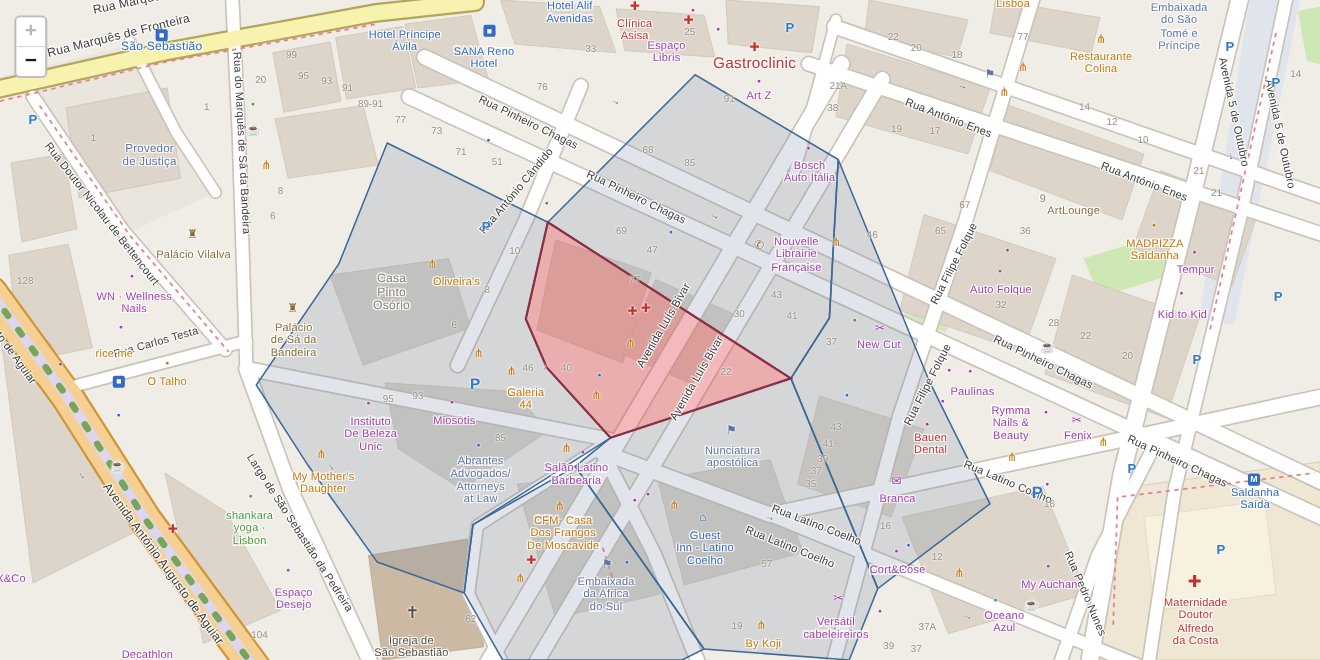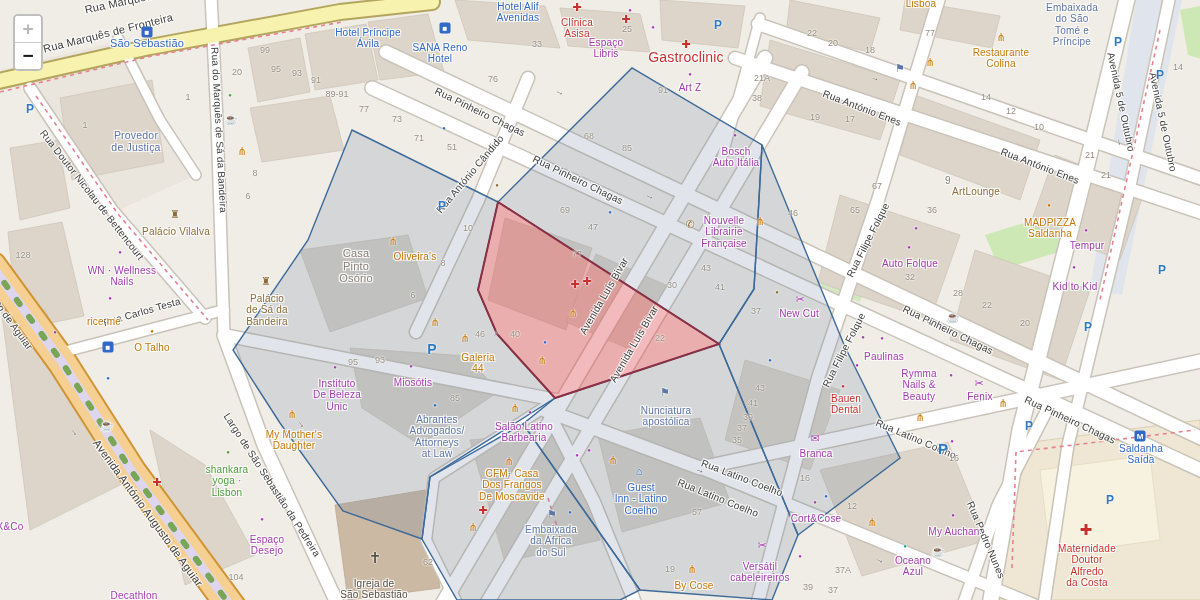--- a/index.html
+++ b/index.html
@@ -226,21 +226,21 @@
 Dos Frangos
 De Moscavide</div>
       <div class="mlabel" style="left: 551px; top: 541px; font-size: 10px; color: rgb(93, 118, 169); transform: translate(-50%, -50%) rotate(0deg);">Embaixada
 da África
 do Sul</div>
       <div class="mlabel" style="left: 666px; top: 416px; font-size: 10px; color: rgb(93, 118, 169); transform: translate(-50%, -50%) rotate(0deg);">Nunciatura
 apostólica</div>
       <div class="mlabel" style="left: 641px; top: 499px; font-size: 10px; color: rgb(48, 105, 200); transform: translate(-50%, -50%) rotate(0deg);">Guest
 Inn - Latino
 Coelho</div>
-      <div class="mlabel" style="left: 694px; top: 586px; font-size: 10px; color: rgb(198, 118, 5); transform: translate(-50%, -50%) rotate(0deg);">By Cose</div>
+      <div class="mlabel" style="left: 694px; top: 586px; font-size: 10px; color: rgb(198, 118, 5); transform: translate(-50%, -50%) rotate(0deg);">By Koji</div>
       <div class="mlabel" style="left: 760px; top: 572px; font-size: 10px; color: rgb(165, 59, 176); transform: translate(-50%, -50%) rotate(0deg);">Versátil
 cabeleireiros</div>
       <div class="mlabel" style="left: 816px; top: 519px; font-size: 10px; color: rgb(165, 59, 176); transform: translate(-50%, -50%) rotate(0deg);">Cort&amp;Cose</div>
       <div class="mlabel" style="left: 816px; top: 454px; font-size: 10px; color: rgb(165, 59, 176); transform: translate(-50%, -50%) rotate(0deg);">Branca</div>
       <div class="mlabel" style="left: 846px; top: 404px; font-size: 10px; color: rgb(201, 48, 44); transform: translate(-50%, -50%) rotate(0deg);">Bauen
 Dental</div>
       <div class="mlabel" style="left: 799px; top: 314px; font-size: 10px; color: rgb(165, 59, 176); transform: translate(-50%, -50%) rotate(0deg);">New Cut</div>
       <div class="mlabel" style="left: 884px; top: 357px; font-size: 10px; color: rgb(165, 59, 176); transform: translate(-50%, -50%) rotate(0deg);">Paulinas</div>
       <div class="mlabel" style="left: 919px; top: 385px; font-size: 10px; color: rgb(165, 59, 176); transform: translate(-50%, -50%) rotate(0deg);">Rymma
 Nails &amp;

